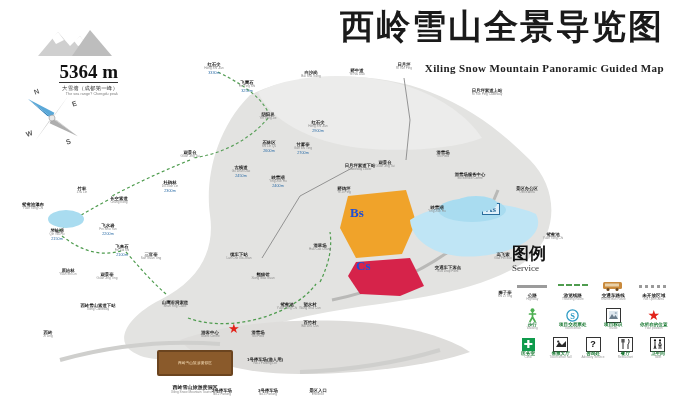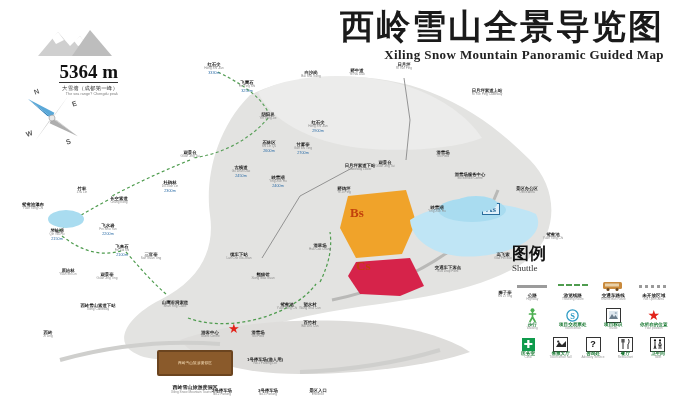--- a/index.html
+++ b/index.html
@@ -6,22 +6,22 @@
   body{width:680px;height:408px;overflow:hidden;
        font-family:"Liberation Sans","DejaVu Sans",sans-serif;}
   #map{position:relative;width:680px;height:408px;background:#ffffff;}
 
   
   .title-block{position:absolute;right:16px;top:8px;text-align:right;}
   .title-cn{font-family:"Liberation Serif","DejaVu Serif",serif;
             font-size:34px;font-weight:bold;color:#1a1a1a;letter-spacing:2px;
             line-height:38px;white-space:nowrap;}
   .title-en{font-family:"Liberation Serif","DejaVu Serif",serif;
-            font-size:13px;font-weight:bold;color:#222;letter-spacing:.4px;
-            white-space:nowrap;margin-top:1px;}
+            font-size:11px;font-weight:bold;color:#222;letter-spacing:.4px;
+            white-space:nowrap;margin-top:16px;}
 
   
   .elev{position:absolute;left:18px;top:24px;width:100px;text-align:right;}
   .elev-peak{width:86px;height:34px;margin:0 auto;}
   .elev-num{font-family:"Liberation Serif","DejaVu Serif",serif;
             font-size:19px;font-weight:bold;color:#111;line-height:19px;
             border-bottom:1px solid #333;padding-bottom:1px;display:inline-block;}
   .elev-cn{font-size:5.4px;color:#333;margin-top:1.5px;letter-spacing:.2px;}
   .elev-en{font-size:3.6px;color:#777;letter-spacing:.1px;}
 
@@ -34,21 +34,21 @@
   .zone-lake{position:absolute;background:#a9dcf0;border-radius:50%;}
 
   
   .spot{position:absolute;text-align:center;width:40px;margin-left:-20px;}
   .spot .cn{font-size:4.4px;font-weight:bold;color:#1d1d1d;line-height:5px;
             white-space:nowrap;}
   .spot .en{font-size:3.1px;color:#8b8b8b;line-height:3.6px;white-space:nowrap;}
   .spot .el{font-size:3.8px;color:#2f6fa8;line-height:4.4px;white-space:nowrap;}
   .spot.w{width:60px;margin-left:-30px;}
   .zcode{position:absolute;font-family:"Liberation Serif",serif;
-         font-weight:bold;color:#c2410c;}
+         font-weight:bold;color:#1d4ed8;}
 
   
   .legend{position:absolute;left:512px;top:244px;width:162px;}
   .legend-hd{text-align:left;padding-right:4px;}
   .legend-cn{font-family:"Liberation Serif","DejaVu Serif",serif;
              font-size:17px;font-weight:bold;color:#111;line-height:19px;}
   .legend-en{font-family:"Liberation Serif","DejaVu Serif",serif;
              font-size:9px;color:#333;line-height:10px;}
   .lrow{display:flex;margin-top:6px;}
   .litem{flex:1;text-align:center;}
@@ -386,21 +386,21 @@
     <div class="sign-board">
       <span class="sign-txt">西岭雪山旅游度假区</span>
     </div>
     <div class="ent-cn">西岭雪山旅游度假区</div>
     <div class="ent-en">Xiling Snow Mountain Tourist area</div>
   </div>
 
   <div class="legend">
     <div class="legend-hd">
       <div class="legend-cn">图例</div>
-      <div class="legend-en">Shuttle</div>
+      <div class="legend-en">Service</div>
     </div>
     <div id="legend-rows">
         <div class="lrow">
           <div class="litem">
             <div class="lsym">
               <div class="line-road"></div>
             </div>
             <div class="lcn dark">公路</div>
             <div class="len">Highway</div>
           </div>

